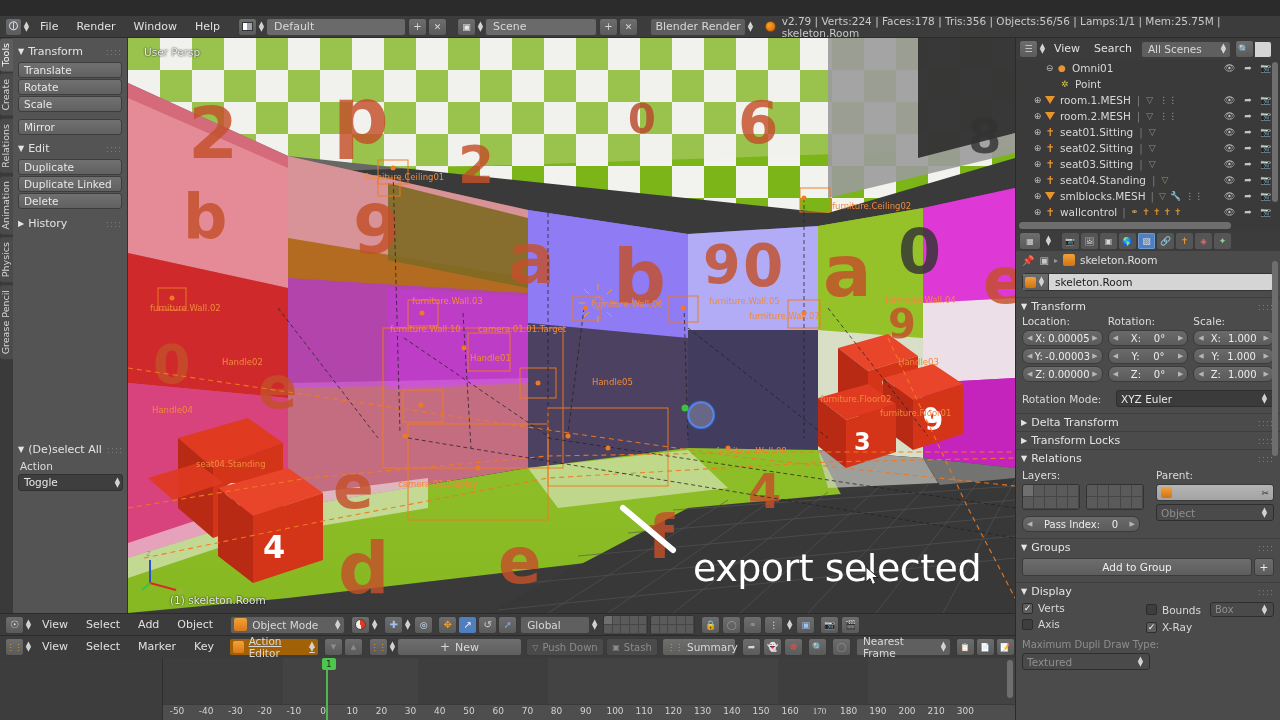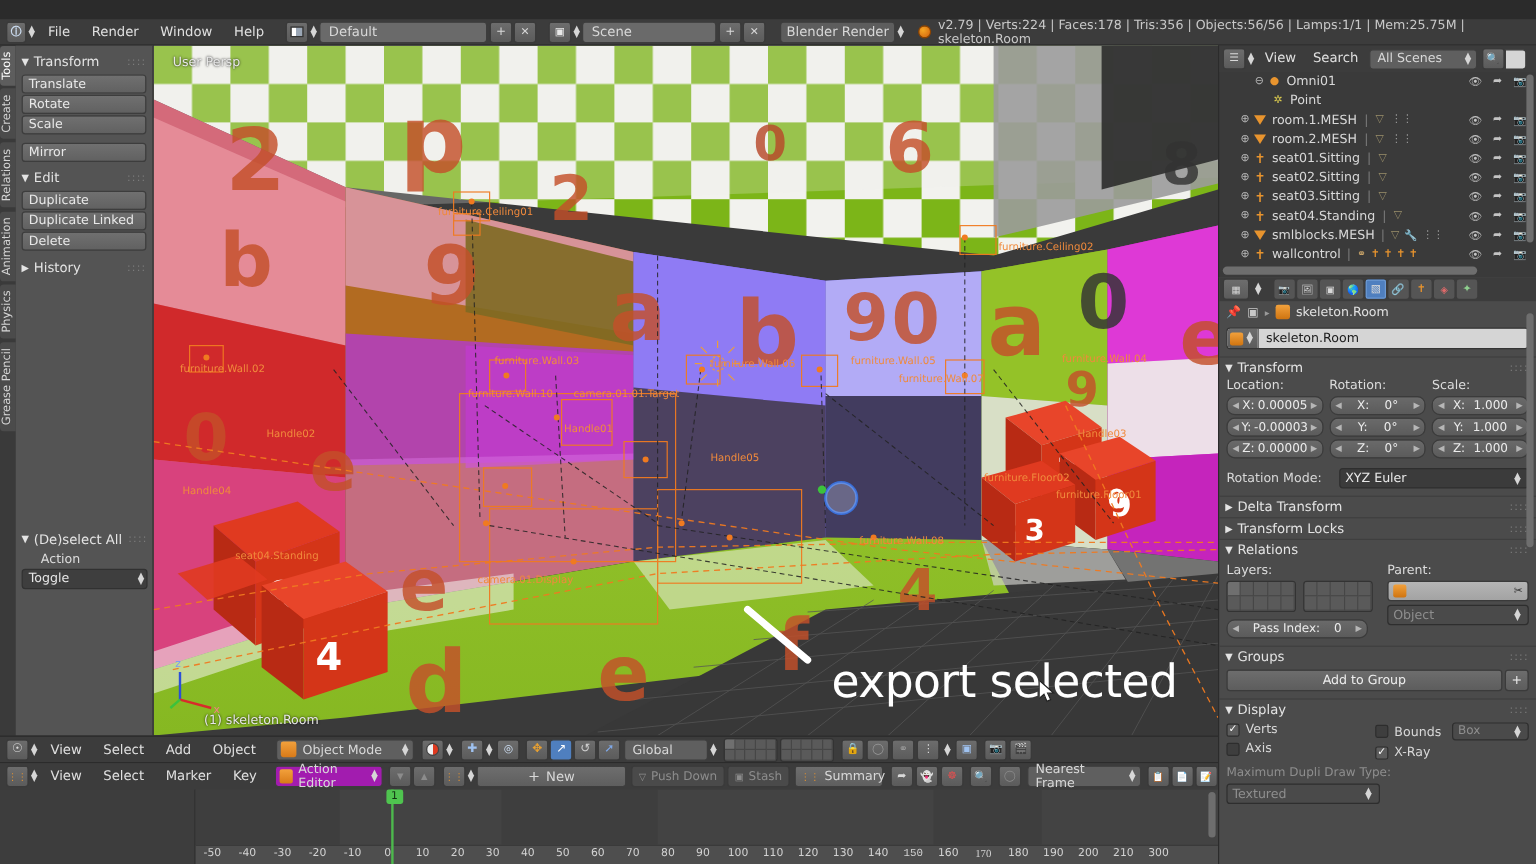--- a/index.html
+++ b/index.html
@@ -56,21 +56,21 @@
   .panelhdr .tri{margin-right:4px;font-size:8px;}
   .grip{margin-left:auto;color:#7d7d7d;font-size:9px;letter-spacing:1px;}
   .tbtn{
     width:100%;height:16px;margin-bottom:1px;
     background:linear-gradient(#707070,#616161);
     border:1px solid #3d3d3d;border-radius:3px;
     font-size:10.5px;color:#e8e8e8;padding-left:5px;
     line-height:14px;
   }
   .sep{height:6px;}
-  .lbl{font-size:10.5px;color:#dcdcdc;margin:4px 0 2px 16px;}
+  .lbl{font-size:10.5px;color:#dcdcdc;margin:4px 0 2px 2px;}
   .dropd{
     width:100%;height:17px;background:#3e3e3e;border:1px solid #313131;
     border-radius:3px;font-size:10.5px;color:#e6e6e6;padding-left:5px;
     line-height:15px;display:flex;align-items:center;
   }
 
   
   #viewport{
     position:absolute;left:128px;top:38px;width:887px;height:575px;
     overflow:hidden;background:#3a3a3a;
@@ -1100,21 +1100,21 @@
         <div class="spin">
             <span>▲</span>
             <span>▼</span>
           </div>
       </div>
       <div class="menu">View</div>
       <div class="menu">Select</div>
       <div class="menu">Marker</div>
       <div class="menu">Key</div>
 
-      <div style="display:flex;align-items:center;margin-left:6px;width:110px;height:18px;background:#a21caf;border:1px solid #3d3d3d;border-radius:3px;padding-left:3px;">
+      <div style="display:flex;align-items:center;margin-left:6px;width:110px;height:18px;background:#a16207;border:1px solid #3d3d3d;border-radius:3px;padding-left:3px;text-decoration:underline;">
         <span style="width:12px;height:12px;background:linear-gradient(#f2a13c,#d87a18);border-radius:2px;margin-right:5px;display:inline-block;"></span>
         <span style="font-size:10.5px;">Action Editor</span>
         <span class="spin" style="margin-left:auto;margin-right:2px;">
             <span>▲</span>
             <span>▼</span>
           </span>
       </div>
 
       <div style="display:flex;align-items:center;margin-left:5px;gap:1px;">
         <div class="icoBox dark">
@@ -1219,21 +1219,21 @@
           <div class="tick" style="left: 306px;">50</div>
           <div class="tick" style="left: 335.2px;">60</div>
           <div class="tick" style="left: 364.4px;">70</div>
           <div class="tick" style="left: 393.6px;">80</div>
           <div class="tick" style="left: 422.8px;">90</div>
           <div class="tick" style="left: 452px;">100</div>
           <div class="tick" style="left: 481.2px;">110</div>
           <div class="tick" style="left: 510.4px;">120</div>
           <div class="tick" style="left: 539.6px;">130</div>
           <div class="tick" style="left: 568.8px;">140</div>
-          <div class="tick" style="left: 598px; font-family: Liberation Mono, monospace;">150</div>
+          <div class="tick" style="left: 598px;">150</div>
           <div class="tick" style="left: 627.2px;">160</div>
           <div class="tick" style="left: 656.4px; font-family: Liberation Serif, serif;">170</div>
           <div class="tick" style="left: 685.6px;">180</div>
           <div class="tick" style="left: 714.8px;">190</div>
           <div class="tick" style="left: 744px;">200</div>
           <div class="tick" style="left: 773.2px;">210</div>
           <div class="tick" style="left: 802.4px;">300</div>
         </div>
       <div id="playhead" style="left: 325.92px;"></div>
       <div id="framebadge" style="left: 323.92px; top: 0px;">1</div>

